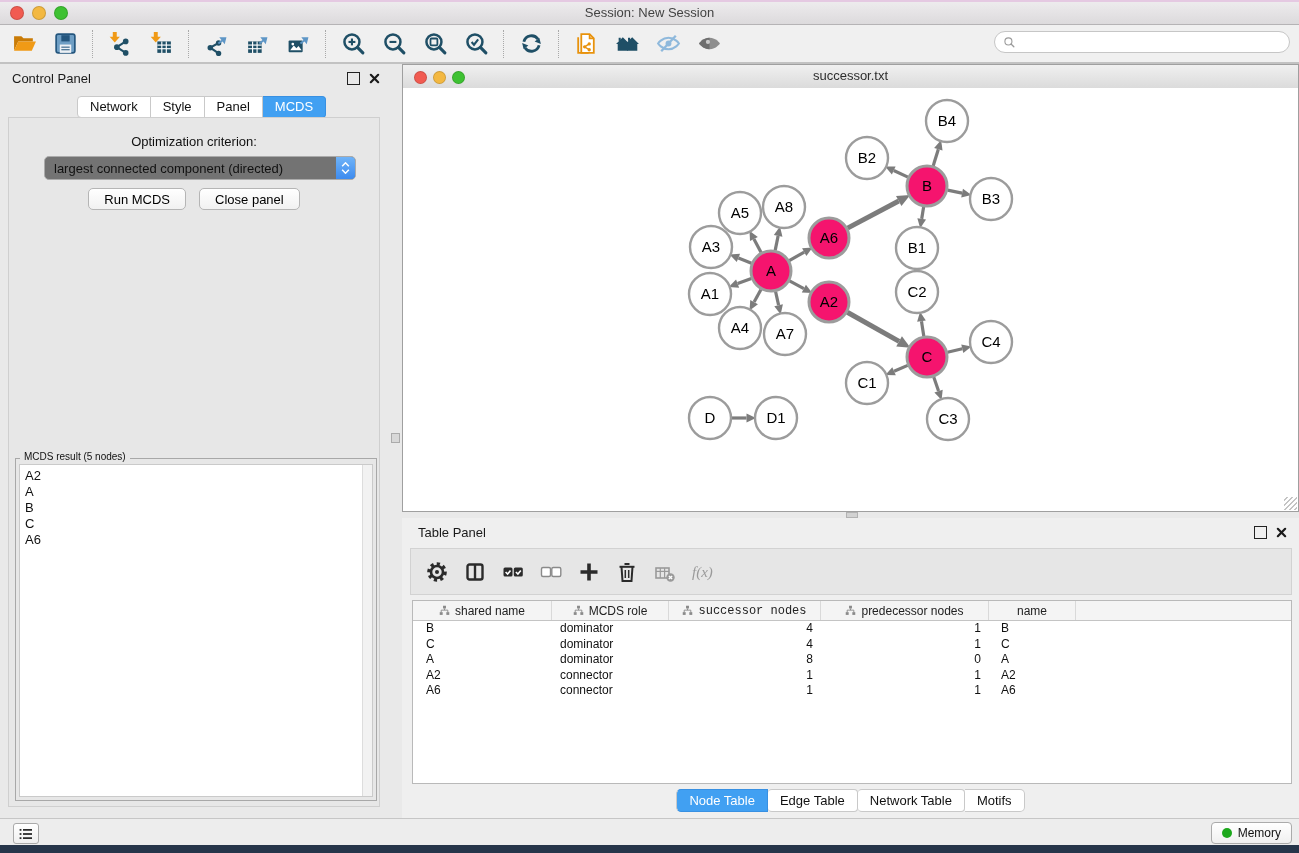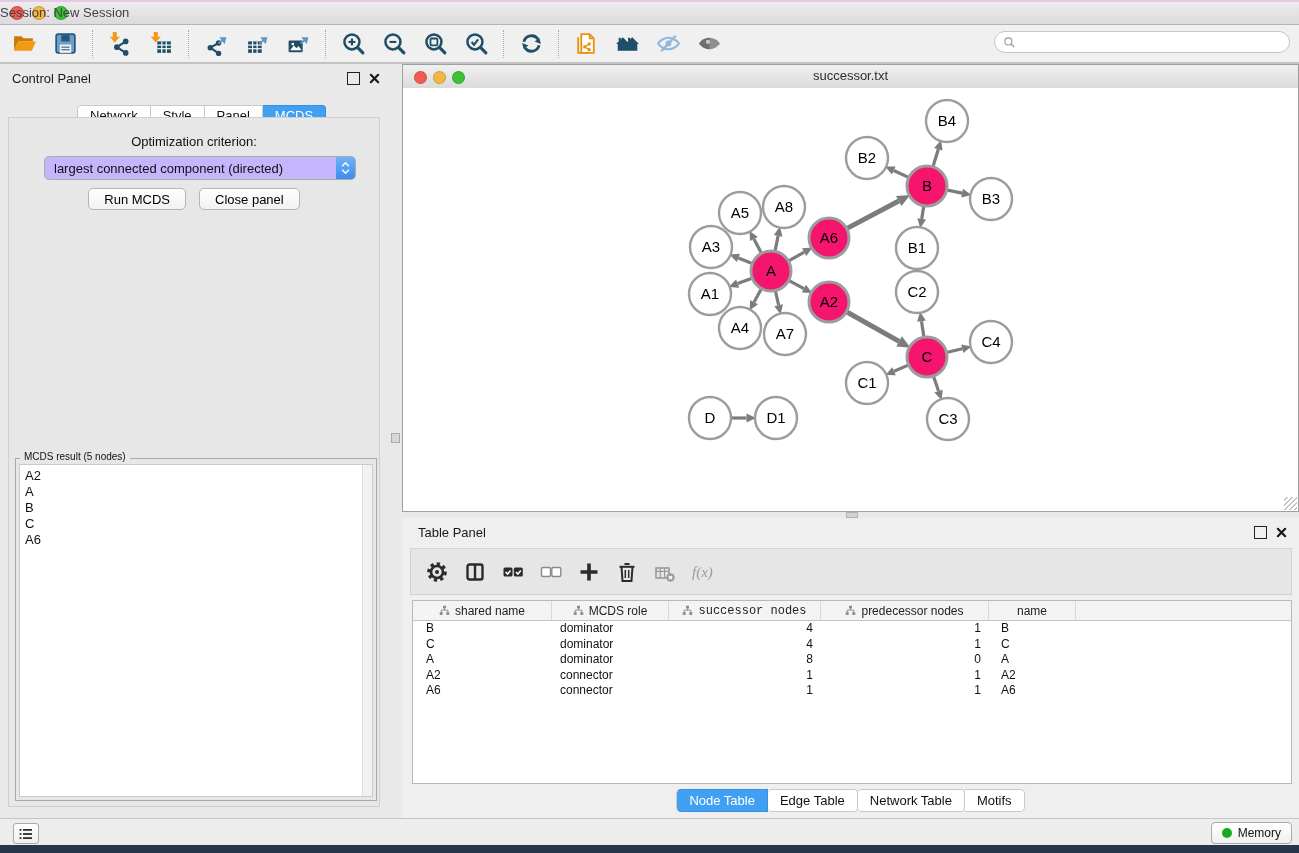--- a/index.html
+++ b/index.html
@@ -6,51 +6,51 @@
   .screen{position:relative;width:1299px;height:853px;background:#E8E8E8;overflow:hidden;
           font-family:"Liberation Sans",sans-serif;color:#111;}
   .screen::before{content:'';position:absolute;top:0;left:0;right:0;height:2px;background:#E5C9E2;z-index:9;}
 
   
   .titlebar{position:absolute;top:0;left:0;right:0;height:24px;
             background:linear-gradient(#EFEDEF,#DCDADC);border-bottom:1px solid #B5B3B5;}
   .traffic{position:absolute;top:6px;left:10px;display:flex;gap:8px;}
   .light{width:12px;height:12px;border-radius:50%;border:0.5px solid rgba(0,0,0,.15);}
   .l-red{background:#F15B51;}.l-yellow{background:#F3B841;}.l-green{background:#3EC132;}
-  .title-text{position:absolute;top:5px;left:0;right:0;font-size:13px;color:#434343;}
+  .title-text{position:absolute;top:5px;left:0;right:0;text-align:center;font-size:13px;color:#434343;}
 
   
   .toolbar{position:absolute;top:25px;left:0;right:0;height:37px;background:#F0F0F0;
            border-bottom:2px solid #C2C2C2;display:flex;align-items:center;padding-left:4px;}
   .tb-btn{width:41px;height:32px;display:flex;align-items:center;justify-content:center;flex:none;}
   .tb-btn svg{width:25px;height:25px;}
   .tb-sep{flex:none;width:1px;height:28px;border-left:1px dotted #A9A9A9;margin:0 6px;}
   .search-box{position:absolute;right:9px;top:6px;width:296px;height:22px;background:#fff;
               border:1px solid #C6C6C6;border-radius:11px;display:flex;align-items:center;padding-left:8px;box-sizing:border-box;}
   .search-box svg{width:13px;height:13px;}
   .search-input{border:none;outline:none;flex:1;font-size:12px;background:transparent;margin-left:4px;font-family:"Liberation Sans",sans-serif;}
 
   
   .control-panel{position:absolute;left:0;top:64px;width:390px;height:754px;background:#E9E9E9;}
   .panel-title{font-size:13px;color:#1A1A1A;}
   .cp-title{position:absolute;left:12px;top:7px;}
   .winbtns{position:absolute;display:flex;gap:9px;align-items:center;}
   .cp-winbtns{right:10px;top:8px;}
   .float-box{width:11px;height:11px;border:1.5px solid #222;display:inline-block;}
   .x-icon{width:11px;height:11px;}
-  .cp-tabs{position:absolute;left:77px;top:41px;display:flex;justify-content:space-between;}
+  .cp-tabs{position:absolute;left:77px;top:32px;display:flex;justify-content:space-between;}
   .seg{height:20px;padding:0 12px;background:#fff;border:1px solid #C9C9C9;border-left:none;
        font-size:13px;line-height:20px;color:#111;white-space:nowrap;}
   .seg:first-child{border-left:1px solid #C9C9C9;border-radius:4px 0 0 4px;}
   .seg:last-child{border-radius:0 4px 4px 0;}
   .seg-active{background:#41A0F2;color:#fff;border-color:#3890E2;}
   .cp-content{position:absolute;left:8px;top:53px;width:372px;height:690px;border:1px solid #CFCFCF;
               background:#E7E7E7;box-sizing:border-box;}
   .opt-label{position:absolute;top:16px;left:0;right:0;text-align:center;font-size:13px;}
-  .select{position:absolute;top:38px;left:35px;width:312px;height:24px;background:#c4b5fd;
+  .select{position:absolute;top:38px;left:35px;width:312px;height:24px;background:#737373;
           border:1px solid #ABABAB;border-radius:5px;box-sizing:border-box;font-size:13px;
           display:flex;align-items:center;padding-left:9px;}
   .stepper{position:absolute;right:0;top:0;bottom:0;width:19px;border-radius:0 4px 4px 0;
            background:linear-gradient(#6FB3F8,#3D8BEF);display:flex;flex-direction:column;
            align-items:center;justify-content:center;gap:2px;}
   .btn-row{position:absolute;top:70px;left:0;right:0;display:flex;justify-content:center;gap:13px;}
   .btn{height:22px;background:linear-gradient(#FFFFFF,#F1F1F1);border:1px solid #B5B5B5;
        border-radius:5px;font-size:13px;line-height:21px;padding:0 15px;}
   .result-group{position:absolute;left:6px;right:2px;top:340px;height:341px;border:1px solid #A8A8A8;}
   .result-legend{position:absolute;top:-8px;left:4px;background:#E7E7E7;padding:0 4px;font-size:10px;}

